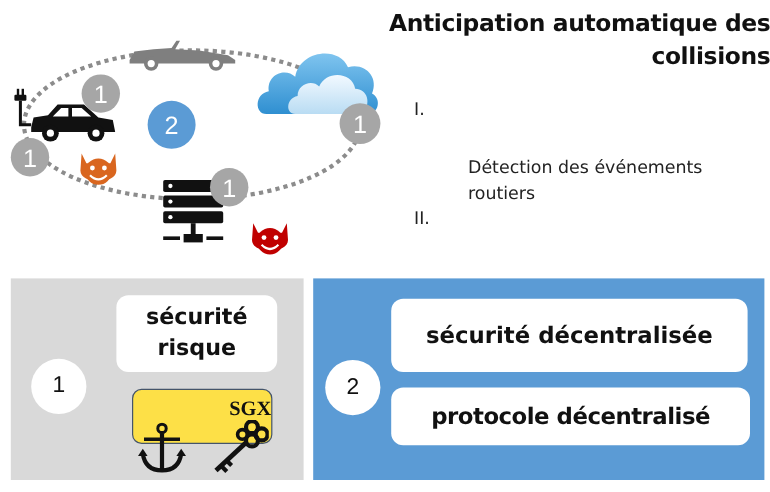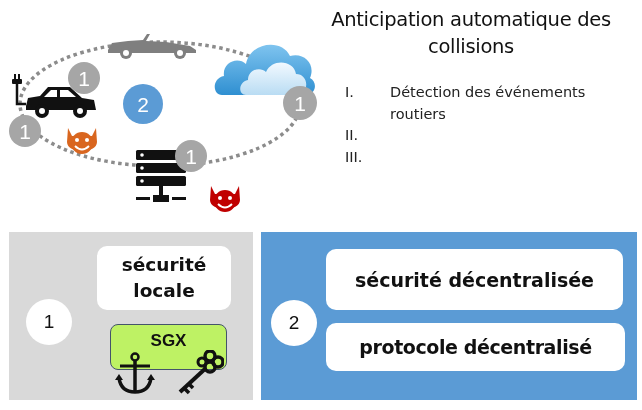--- a/index.html
+++ b/index.html
@@ -1,28 +1,28 @@
 <!DOCTYPE html>
 <html><head>
 <meta charset="utf-8">
 <style>
   html, body { margin:0; padding:0; }
   body { width:642px; height:410px; background:#ffffff; position:relative; overflow:hidden; font-family:"Liberation Sans", sans-serif; }
   .abs { position:absolute; }
   #diagram-svg { position:absolute; left:0; top:0; width:320px; height:230px; }
-  .title { left:300px; top:6px; width:342px; text-align:center; font-family:"DejaVu Sans", sans-serif; font-weight:normal; font-size:19.5px; line-height:27px; color:#111; letter-spacing:-0.3px; }
+  .title { left:300px; top:6px; width:342px; text-align:right; font-family:"DejaVu Sans", sans-serif; font-weight:bold; font-size:19.5px; line-height:27px; color:#111; letter-spacing:-0.3px; }
   .steps { left:345px; top:82px; width:297px; font-family:"DejaVu Sans", sans-serif; font-size:14.5px; line-height:21.5px; color:#222; }
   .step { display:flex; }
   .step .num { width:45px; flex:none; }
-  .step .txt { flex:1; }
+  .step .txt { flex:1;margin-top:48px; }
   .panel1 { left:9px; top:232px; width:244px; height:168px; background:#d9d9d9; }
   .panel2 { left:261px; top:232px; width:376px; height:168px; background:#5b9bd5; }
   .circle-num { border-radius:50%; background:#fff; display:flex; align-items:center; justify-content:center; font-family:"Liberation Sans", sans-serif; font-size:19px; color:#111; }
   .box { background:#fff; border-radius:10px; display:flex; align-items:center; justify-content:center; text-align:center; font-family:"DejaVu Sans", sans-serif; font-weight:bold; color:#111; }
-  .sgx { background:#bef264; border:1px solid #44546a; border-radius:8px; display:flex; justify-content:center; font-family:Liberation Sans, sans-serif; font-weight:bold; font-size:17px; color:#111; }
+  .sgx { background:#fde047; border:1px solid #44546a; border-radius:8px; display:flex; justify-content:flex-end; font-family:Liberation Serif, serif; font-weight:bold; font-size:17px; color:#111; }
 </style>
 </head>
 <body>
 
 <svg id="diagram-svg" viewBox="0 0 320 230">
 
   <ellipse cx="160" cy="104" rx="140" ry="62" fill="none" stroke="#8c8c8c" stroke-width="3.5" stroke-dasharray="3.5 3.5"></ellipse>
 
   <g fill="#7f7f7f">
     <path d="M108 50 L112 43 L128 41 L143 40 L147 34 L150 34 L146 41 L166 42 L190 46 L196 50 L196 53 L108 53 Z"></path>
@@ -116,28 +116,27 @@
 
 <div class="abs steps">
   <div class="step">
     <span class="num">I.</span>
     <span class="txt">Détection des événements routiers</span>
   </div>
   <div class="step">
     <span class="num">II.</span>
   </div>
   <div class="step">
-    <span class="num">III.</span>
   </div>
 </div>
 
 <div class="abs panel1">
   <div class="abs circle-num" style="left:17px; top:67px; width:46px; height:46px;">1</div>
   <div class="abs box" style="left:88px; top:14px; width:134px; height:64px; font-size:18.5px; line-height:26px;">
-    <span style="display:block; width:100px;">sécurité locale</span>
+    <span style="display:block; width:100px;">sécurité risque</span>
   </div>
   <div class="abs sgx" style="left:101px; top:92px; width:117px; height:46px; padding-top:6px; box-sizing:border-box;">
     <span>SGX</span>
   </div>
   <svg class="abs" style="left:106px; top:120px;" width="40" height="44" viewBox="0 0 40 44">
     <circle cx="20" cy="5" r="3.5" fill="none" stroke="#111" stroke-width="2.5"></circle>
     <line x1="20" y1="9" x2="20" y2="40" stroke="#111" stroke-width="3.5"></line>
     <line x1="5" y1="14" x2="35" y2="14" stroke="#111" stroke-width="3"></line>
     <path d="M4 26 Q6 40 20 40 Q34 40 36 26" fill="none" stroke="#111" stroke-width="3.5"></path>
     <path d="M0 28 L4 22 L8 28 Z" fill="#111"></path>

